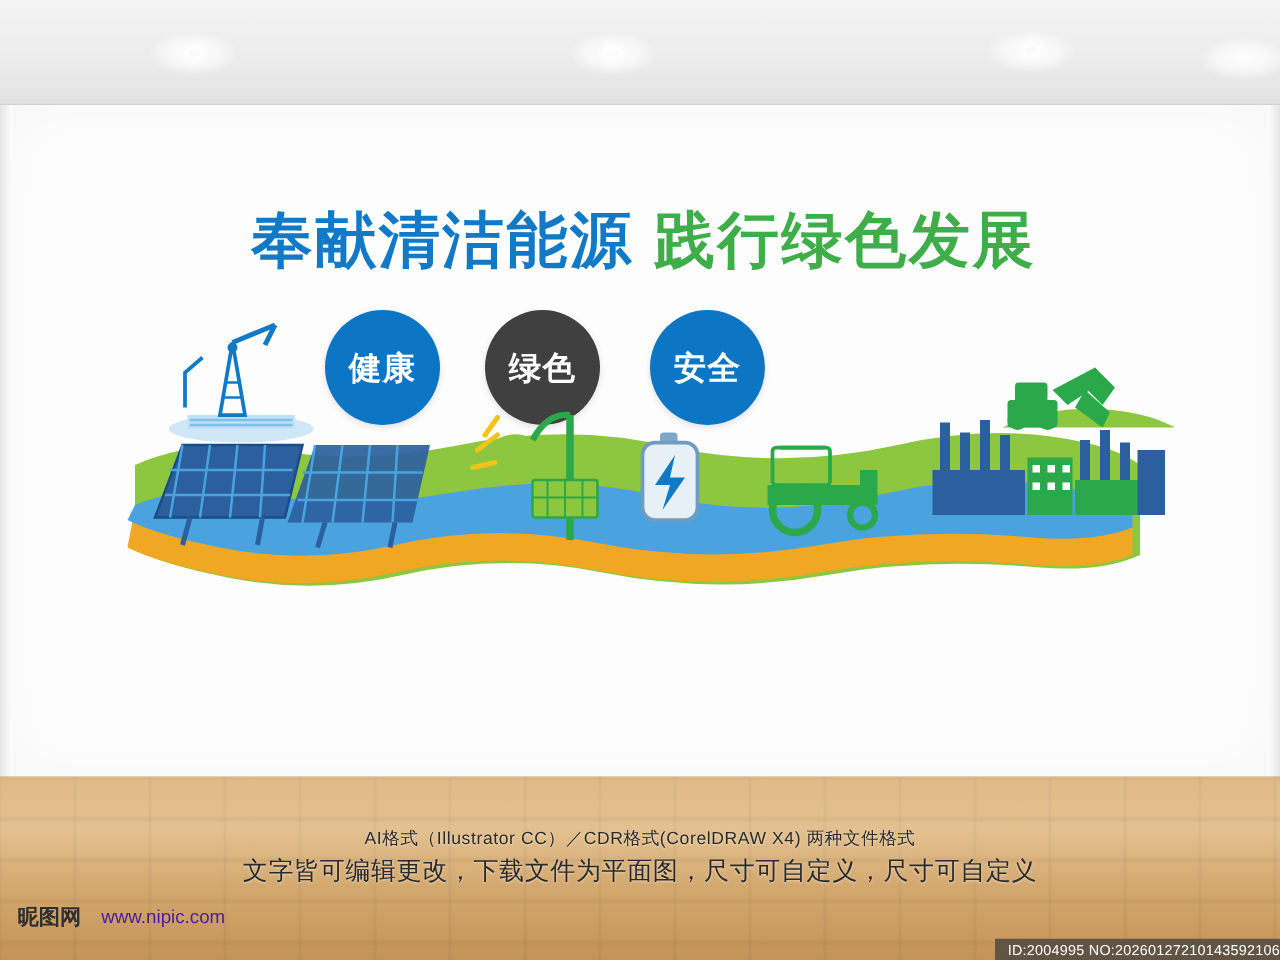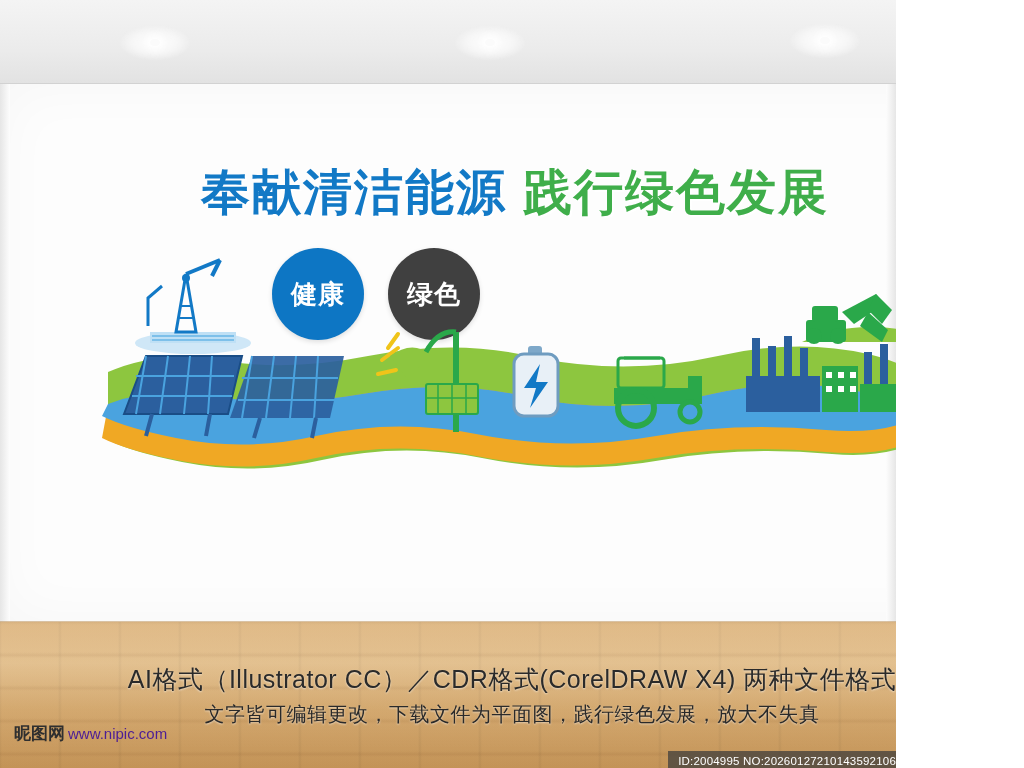--- a/index.html
+++ b/index.html
@@ -6,21 +6,21 @@
     margin: 0;
     padding: 0;
     width: 1024px;
     height: 768px;
     overflow: hidden;
     font-family: "Liberation Sans", sans-serif;
     background: #ffffff;
   }
   #stage {
     position: relative;
-    width: 896px;
+    width: 1024px;
     height: 768px;
     overflow: hidden;
     background: #ffffff;
   }
 
   
   .ceiling {
     position: absolute;
     left: 0; top: 0;
     width: 1024px; height: 84px;
@@ -88,29 +88,29 @@
   
   .caption {
     position: absolute;
     left: 0; top: 660px;
     width: 1024px;
     text-align: center;
     color: #2a2a2a;
     line-height: 1.55;
     text-shadow: 0 1px 2px rgba(255,255,255,0.55);
   }
-  .caption-l1 { font-size: 25px; letter-spacing: .5px; }
+  .caption-l1 { font-size: 14px; letter-spacing: .5px; }
   .caption-l2 { font-size: 20px; letter-spacing: .5px; }
 
   .watermark {
     position: absolute;
     left: 14px; top: 722px;
     display: flex;
     align-items: center;
-    gap: 3px;
+    gap: 16px;
     color: #3b3b3b;
     font-size: 15px;
   }
   .wm-logo {
     font-size: 17px;
     font-weight: bold;
     color: #2f2f2f;
   }
   .wm-url { font-size: 15px; color: #4c1d95; }
 
@@ -159,21 +159,21 @@
     border-radius: 50%;
     color: #fff;
     font-size: 26px;
     font-weight: bold;
     display: flex;
     align-items: center;
     justify-content: center;
     letter-spacing: 1px;
     box-shadow: 0 2px 5px rgba(0,0,0,0.12);
   }
-  .circ.c0 { left: 12px;   background: #0d76c4; }
+  .circ.c0 { left: 0px;   background: #0d76c4; }
   .circ.c1 { left: 128px; background: #404040; }
   .circ.c2 { left: 260px; background: #0d76c4; }
   .circ.c3 { left: 390px; background: #2aa84a; }
 </style>
 </head>
 <body>
 
 <div id="stage">
 
   <div class="ceiling"></div>
@@ -192,20 +192,21 @@
 
   <div id="art">
 
     <div class="headline">
       <span class="hl-blue">奉献清洁能源</span><span style="display:inline-block;width:16px"></span><span class="hl-green">践行绿色发展</span>
     </div>
 
     <div class="circles">
       <div class="circ c0">健康</div>
       <div class="circ c1">绿色</div>
+      <div class="circ c2">安全</div>
     </div>
 
     <svg width="850" height="330" viewBox="0 0 850 330" style="position:absolute;left:0;top:0;">
 
       <g>
         <ellipse cx="103" cy="183" rx="58" ry="11" fill="#cfe7f7"></ellipse>
         <path d="M60 172 h86 v11 h-86 z" fill="#bfe0f5"></path>
         <path d="M62 176 h82 M62 180 h82" stroke="#7dc0ea" stroke-width="2"></path>
         <path d="M86 172 l10 -58 l10 58 z" fill="none" stroke="#1279c6" stroke-width="3"></path>
         <path d="M88 158 h16 M90 146 h12" stroke="#1279c6" stroke-width="2"></path>
@@ -276,21 +277,21 @@
       </g>
     </svg>
   </div>
 
   <div class="floor-top-line"></div>
   <div class="floor"></div>
   <div class="floor-overlay"></div>
 
   <div class="caption">
     <div class="caption-l1">AI格式（Illustrator CC）／CDR格式(CorelDRAW X4) 两种文件格式</div>
-    <div class="caption-l2">文字皆可编辑更改，下载文件为平面图，践行绿色发展，放大不失真</div>
+    <div class="caption-l2">文字皆可编辑更改，下载文件为平面图，尺寸可自定义，尺寸可自定义</div>
   </div>
 
   <div class="watermark">
     <span class="wm-logo">昵图网</span>
     <span class="wm-url">www.nipic.com</span>
   </div>
 
   <div class="idbar">ID:2004995 NO:20260127210143592106</div>
 
 </div>

